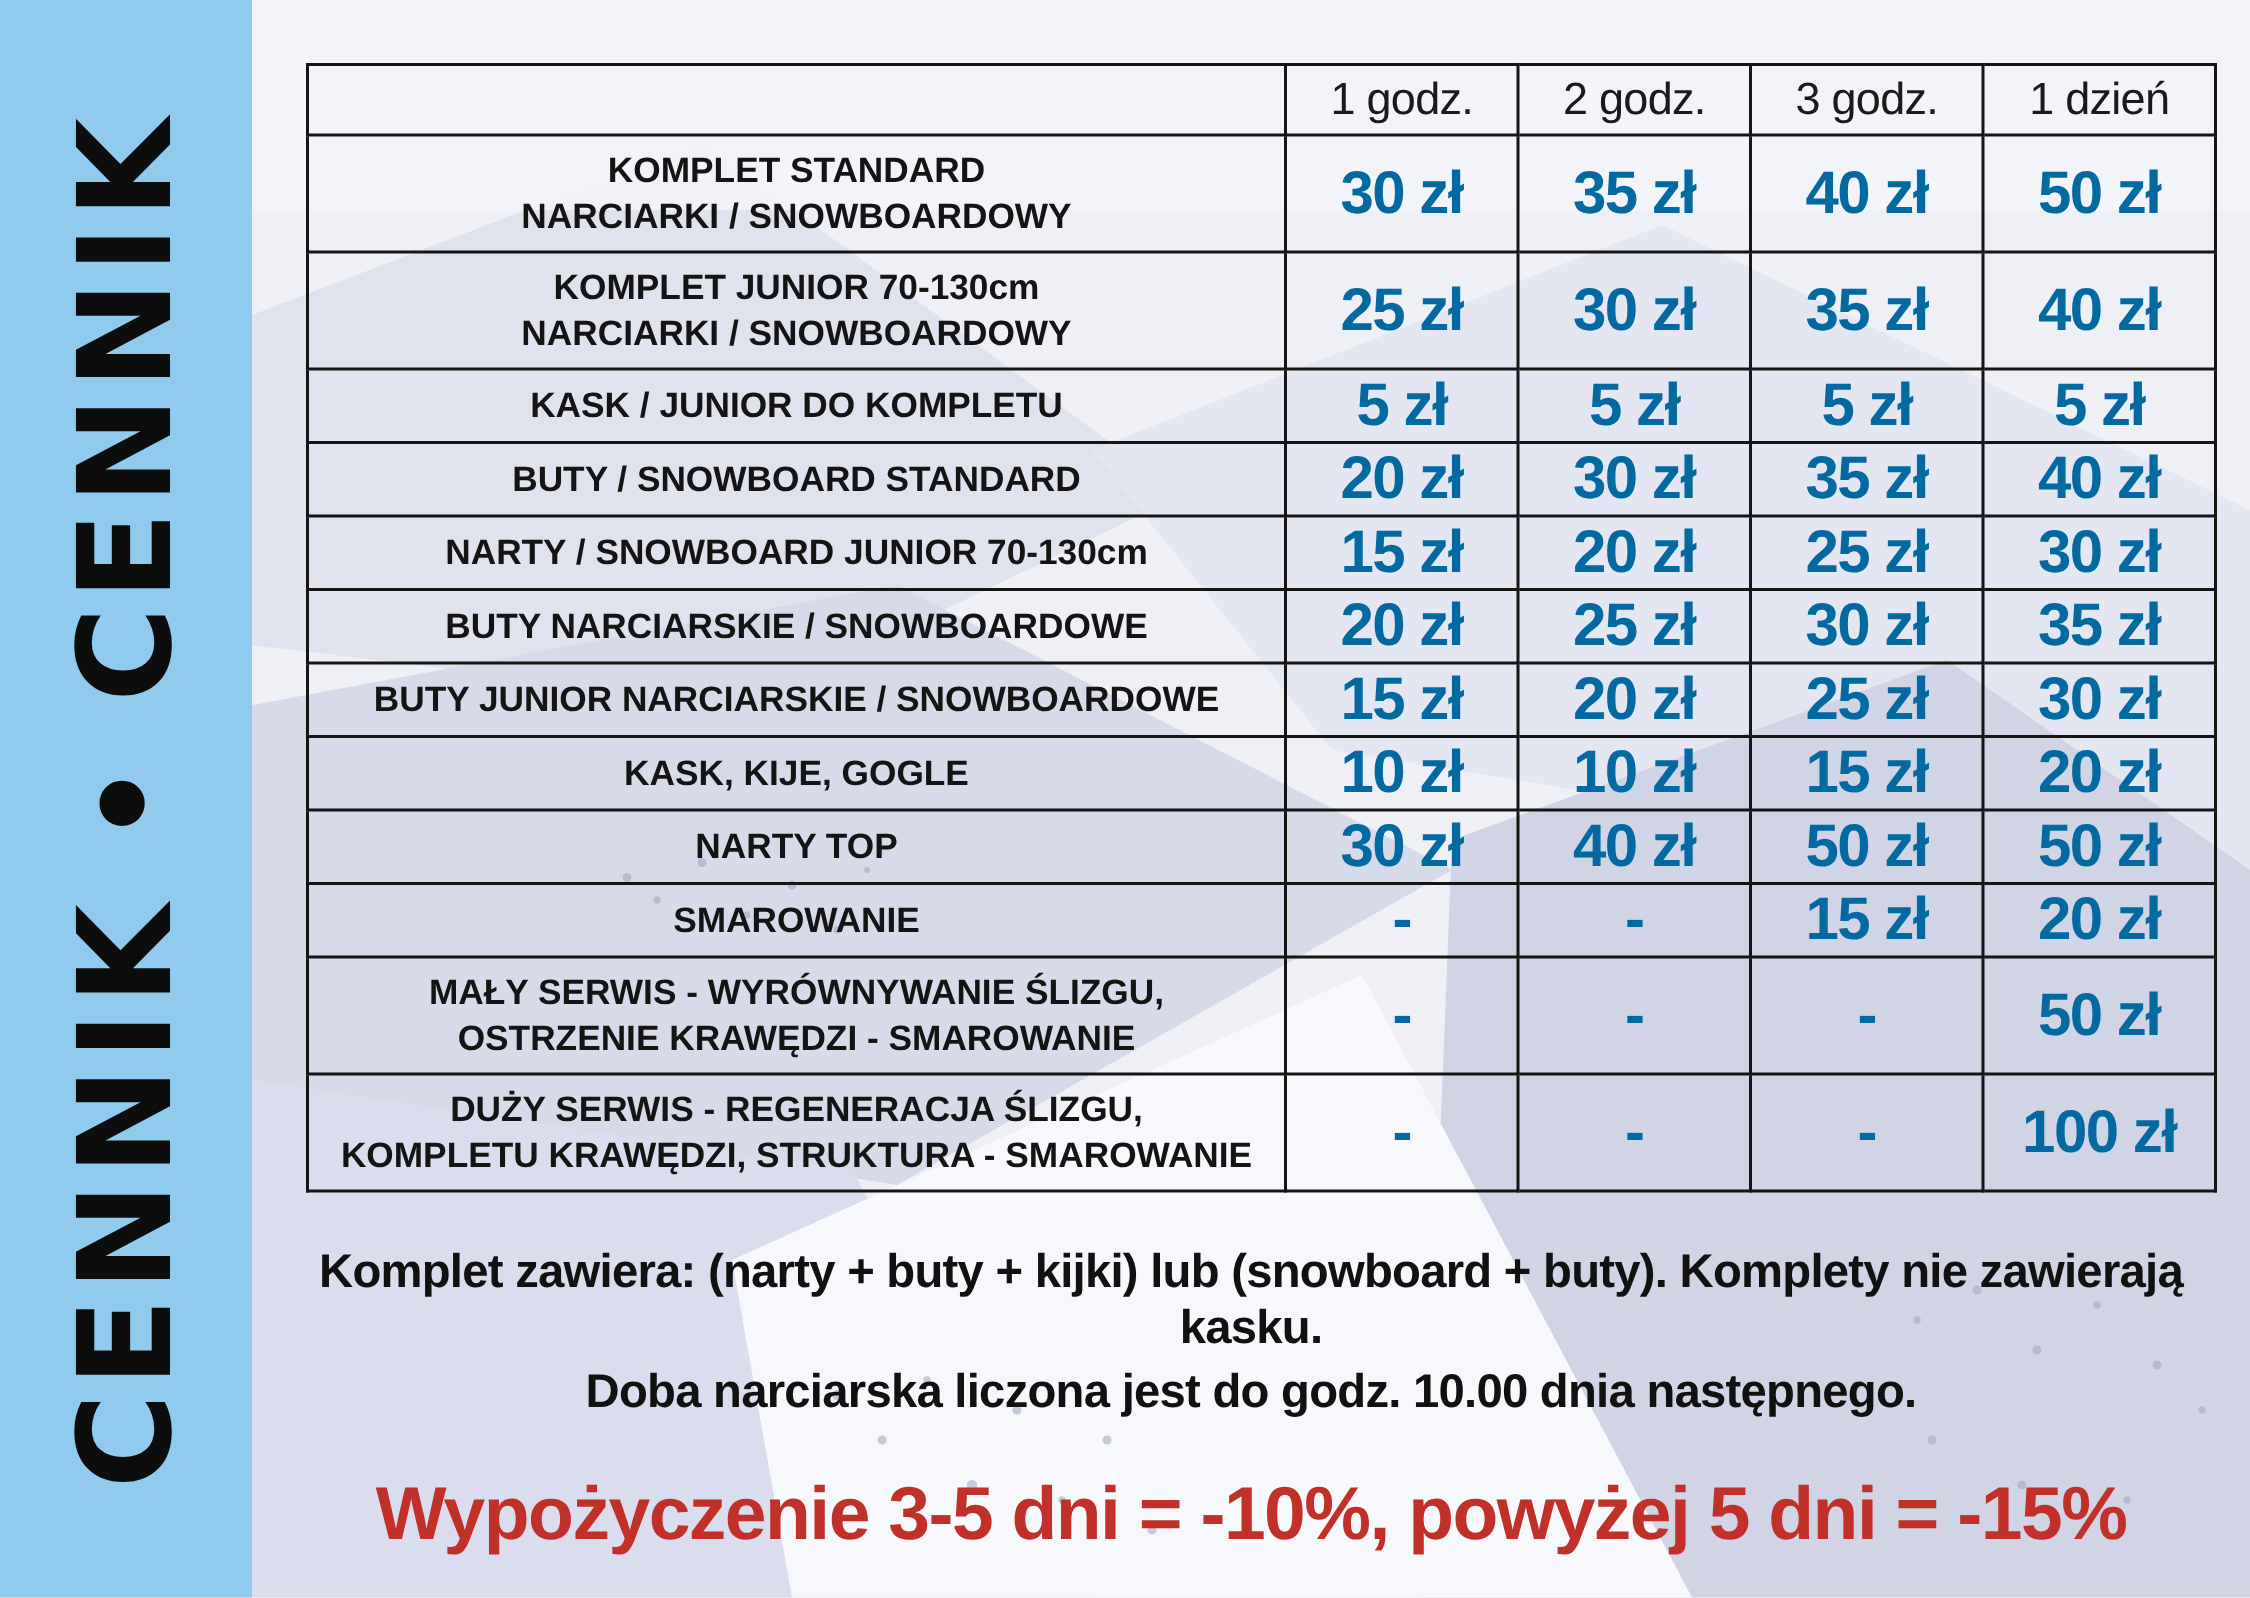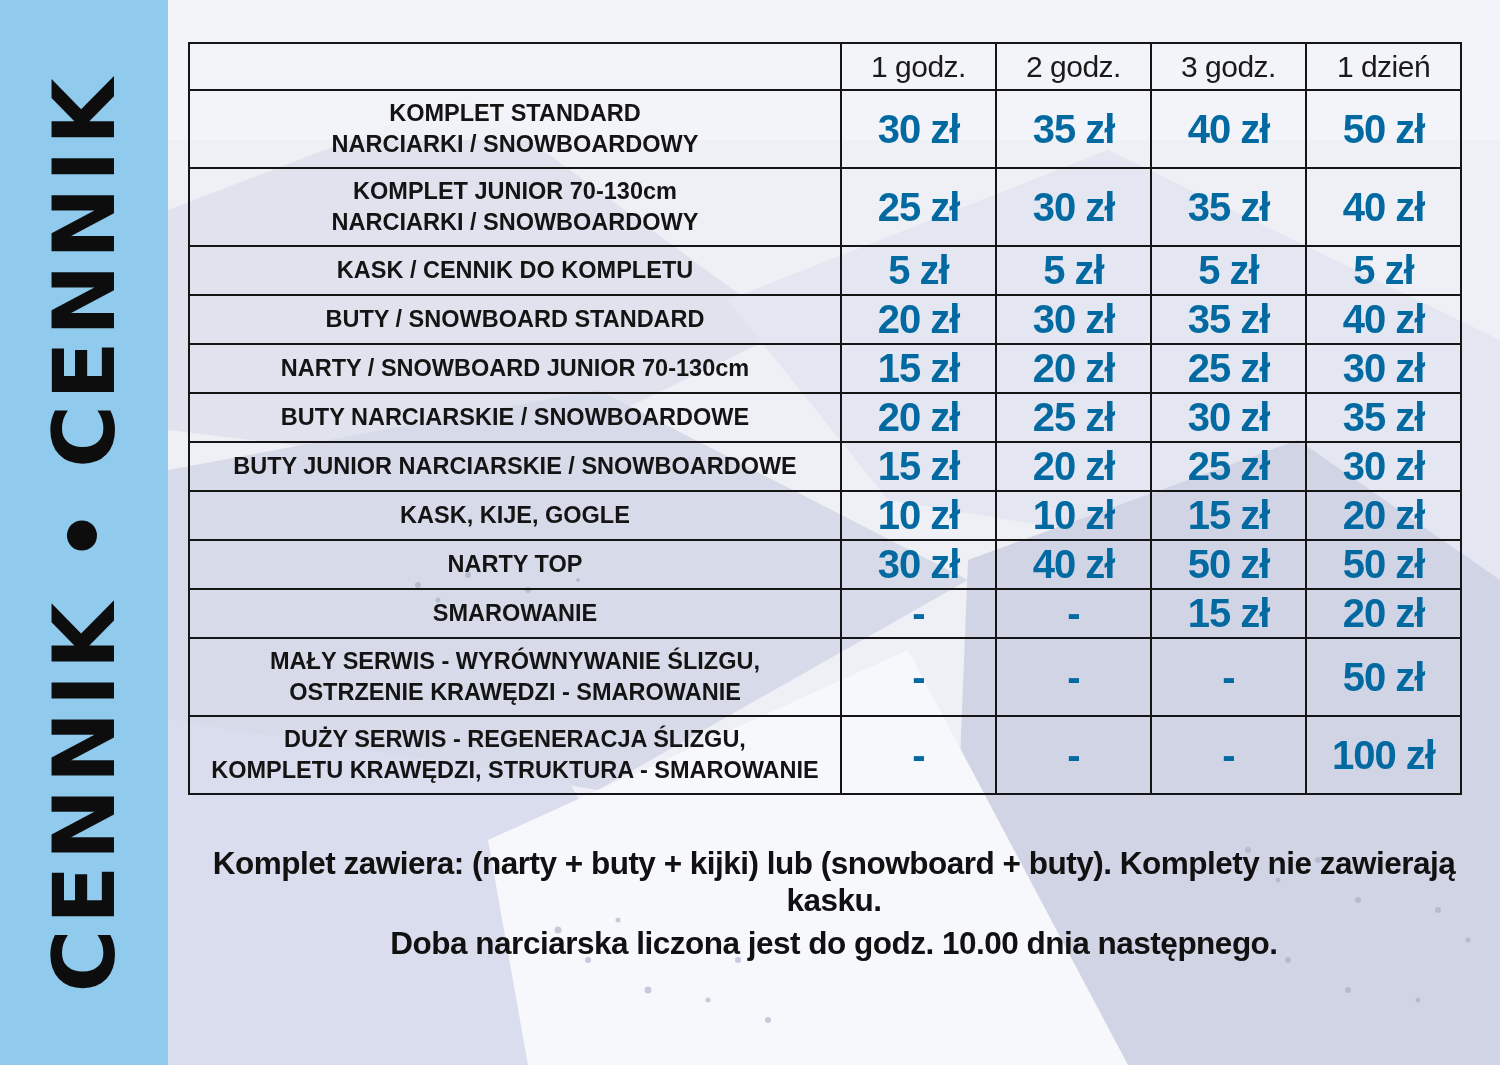--- a/index.html
+++ b/index.html
@@ -22,21 +22,21 @@
     font-family:"DejaVu Sans","Liberation Sans",sans-serif;
     font-weight:bold;font-size:86px;letter-spacing:5px;color:#0d0d0d;
   }
 
   
   .content{position:relative;flex:1;height:1065px;}
   .bg{position:absolute;inset:0;width:100%;height:100%;z-index:0;}
   .fg{position:relative;z-index:1;}
 
   
-  .table-wrap{margin:42px 0 0 20px;width:1272px;}
+  .table-wrap{margin:42px 0 0 36px;width:1272px;}
   table{border-collapse:collapse;width:1272px;table-layout:fixed;}
   th,td{border:2.5px solid #151515;padding:0 6px;vertical-align:middle;}
   col.c-label{width:652px;}
   col.c-price{width:155px;}
   thead tr{height:47px;}
   tr.r-single{height:49px;}
   tr.r-tall{height:78px;padding-left:29px;}
   th.head{
     font-weight:normal;font-size:30px;letter-spacing:-0.5px;
     text-align:center;color:#1a1a1a;
@@ -48,21 +48,21 @@
   td.price{
     font-weight:bold;font-size:40px;letter-spacing:-1px;
     text-align:center;color:#0369a1;
   }
 
   
   .note{
     margin:0;text-align:center;font-weight:bold;
     font-size:31.5px;letter-spacing:-0.5px;color:#111;
   }
-  .note.first{margin-top:50px;}
+  .note.first{margin-top:34px;}
   .note + .note{margin-top:6px;}
   .promo{
     margin:34px 0 0 0;text-align:center;font-weight:bold;
     font-size:50px;letter-spacing:-1px;color:#c2302a;
   }
 </style>
 </head>
 <body>
 
 <div class="page">
@@ -141,21 +141,21 @@
             </tr>
             <tr class="r-tall">
               <td class="label">KOMPLET JUNIOR 70-130cm
 NARCIARKI / SNOWBOARDOWY</td>
               <td class="price">25 zł</td>
               <td class="price">30 zł</td>
               <td class="price">35 zł</td>
               <td class="price">40 zł</td>
             </tr>
             <tr class="r-single">
-              <td class="label">KASK / CENNIK DO KOMPLETU</td>
+              <td class="label">KASK / JUNIOR DO KOMPLETU</td>
               <td class="price">5 zł</td>
               <td class="price">5 zł</td>
               <td class="price">5 zł</td>
               <td class="price">5 zł</td>
             </tr>
             <tr class="r-single">
               <td class="label">BUTY / SNOWBOARD STANDARD</td>
               <td class="price">20 zł</td>
               <td class="price">30 zł</td>
               <td class="price">35 zł</td>
@@ -218,16 +218,17 @@
               <td class="price">-</td>
               <td class="price">-</td>
               <td class="price">100 zł</td>
             </tr>
           </tbody>
         </table>
       </div>
 
       <p class="note first">Komplet zawiera: (narty + buty + kijki) lub (snowboard + buty). Komplety nie zawierają kasku.</p>
       <p class="note">Doba narciarska liczona jest do godz. 10.00 dnia następnego.</p>
+      <p class="promo">Wypożyczenie 3-5 dni = -10%, powyżej 5 dni = -15%</p>
     </div>
 
   </main>
 </div>
 
 </body></html>

